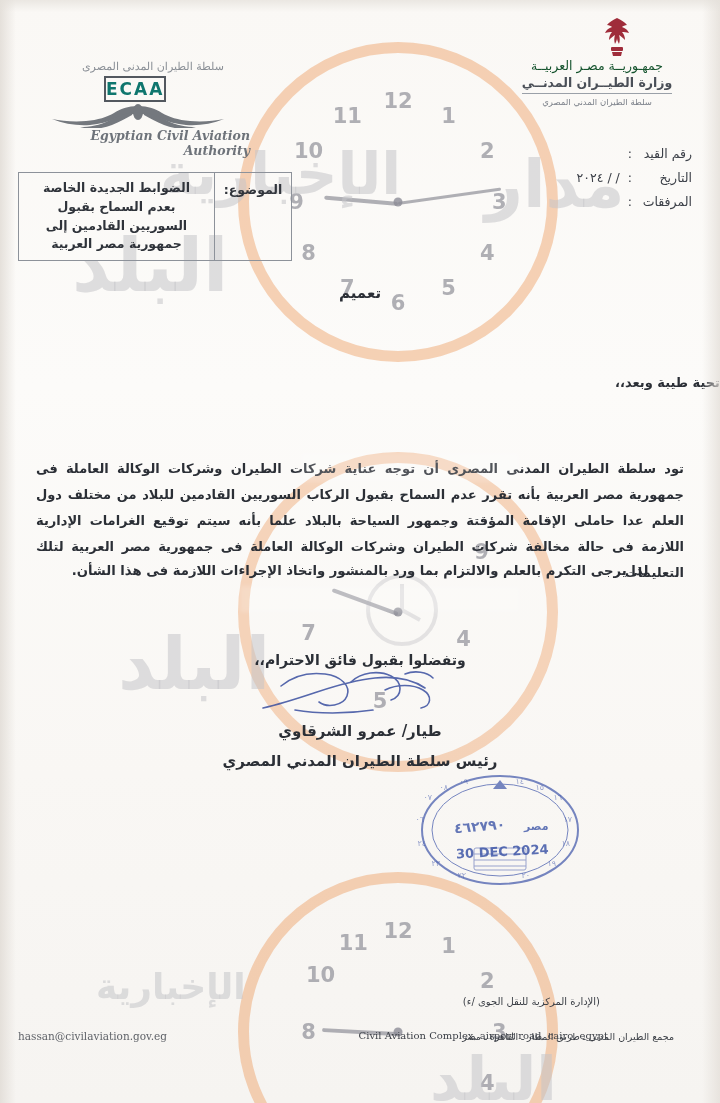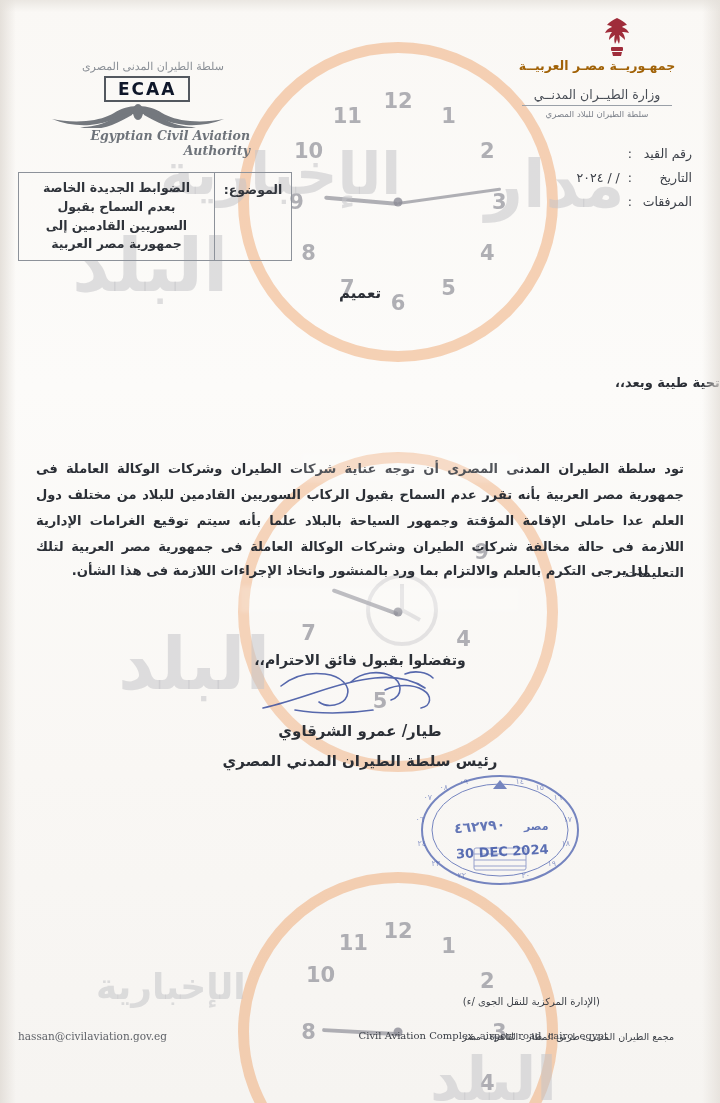--- a/index.html
+++ b/index.html
@@ -93,25 +93,25 @@
     top: 2px; left: 52px;
     font-size: 11px;
     color: #8a8f96;
     font-family: "DejaVu Serif", "Liberation Serif", serif;
     direction: rtl;
   }
   #ecaa-logo .ecaa-box {
     position: absolute;
     top: 18px; left: 74px;
     border: 2px solid #53585f;
-    padding: 1px 12px;
+    padding: 1px 0;
     font-size: 17px;
     font-weight: 700;
     letter-spacing: 2px;
-    color: #0f172a;
+    color: #0f766e;
     font-family: "DejaVu Sans", "Liberation Sans", sans-serif;
     direction: ltr;
   }
   #ecaa-logo .wings {
     position: absolute;
     top: 44px; left: 6px;
     width: 204px;
     height: 26px;
   }
   #ecaa-logo .caption {
@@ -134,22 +134,22 @@
     height: 42px;
   }
   #right-header {
     position: absolute;
     right: 28px;
     top: 58px;
     width: 190px;
     text-align: center;
     direction: rtl;
   }
-  #right-header .l1 { font-size: 12.5px; color: #a16207; font-weight: 700; letter-spacing: .3px;}
-  #right-header .l2 { font-size: 12.5px; color: #4a4f57; font-weight: 400; margin-top: 14px;}
+  #right-header .l1 { font-size: 12.5px; color: #14532d; font-weight: 400; letter-spacing: .3px;}
+  #right-header .l2 { font-size: 12.5px; color: #4a4f57; font-weight: 700; margin-top: 2px;}
   #right-header .l3 { font-size: 8.5px; color: #7c818a; margin-top: 3px; letter-spacing: .4px;}
   #right-header .rule { height: 1px; background: #9aa0a8; margin: 3px auto 0; width: 150px; }
 
   
   #ref-block {
     position: absolute;
     right: 28px;
     top: 146px;
     width: 210px;
     direction: rtl;
@@ -444,21 +444,21 @@
       <path d="M17 2 c-4 2 -8 4 -10 7 c2 0 4 1 5 2 c-3 1 -6 3 -7 6 c3 -1 5 -1 7 -1 c-2 2 -3 5 -3 8 c2 -2 4 -4 6 -5 c-1 3 -1 6 0 9 c1 -2 2 -4 2 -6 c0 2 1 4 2 6 c1 -3 1 -6 0 -9 c2 1 4 3 6 5 c0 -3 -1 -6 -3 -8 c2 0 4 0 7 1 c-1 -3 -4 -5 -7 -6 c1 -1 3 -2 5 -2 c-2 -3 -6 -5 -10 -7 z"></path>
       <rect x="11" y="31" width="12" height="4" rx="1"></rect>
       <path d="M12 36 h10 l-1 4 h-8 z"></path>
     </g>
   </svg>
 
   <div id="right-header">
     <div class="l1">جمهـوريــة مصـر العربيــة</div>
     <div class="l2">وزارة الطيــران المدنــي</div>
     <div class="rule"></div>
-    <div class="l3">سلطة الطيران للبلاد المصري</div>
+    <div class="l3">سلطة الطيران المدني المصري</div>
   </div>
 
   <div id="ref-block">
     <div class="row">
       <span class="lbl">رقم القيد</span>
       <span class="sep">:</span>
       <span class="val"></span>
     </div>
     <div class="row">
       <span class="lbl">التاريخ</span>

